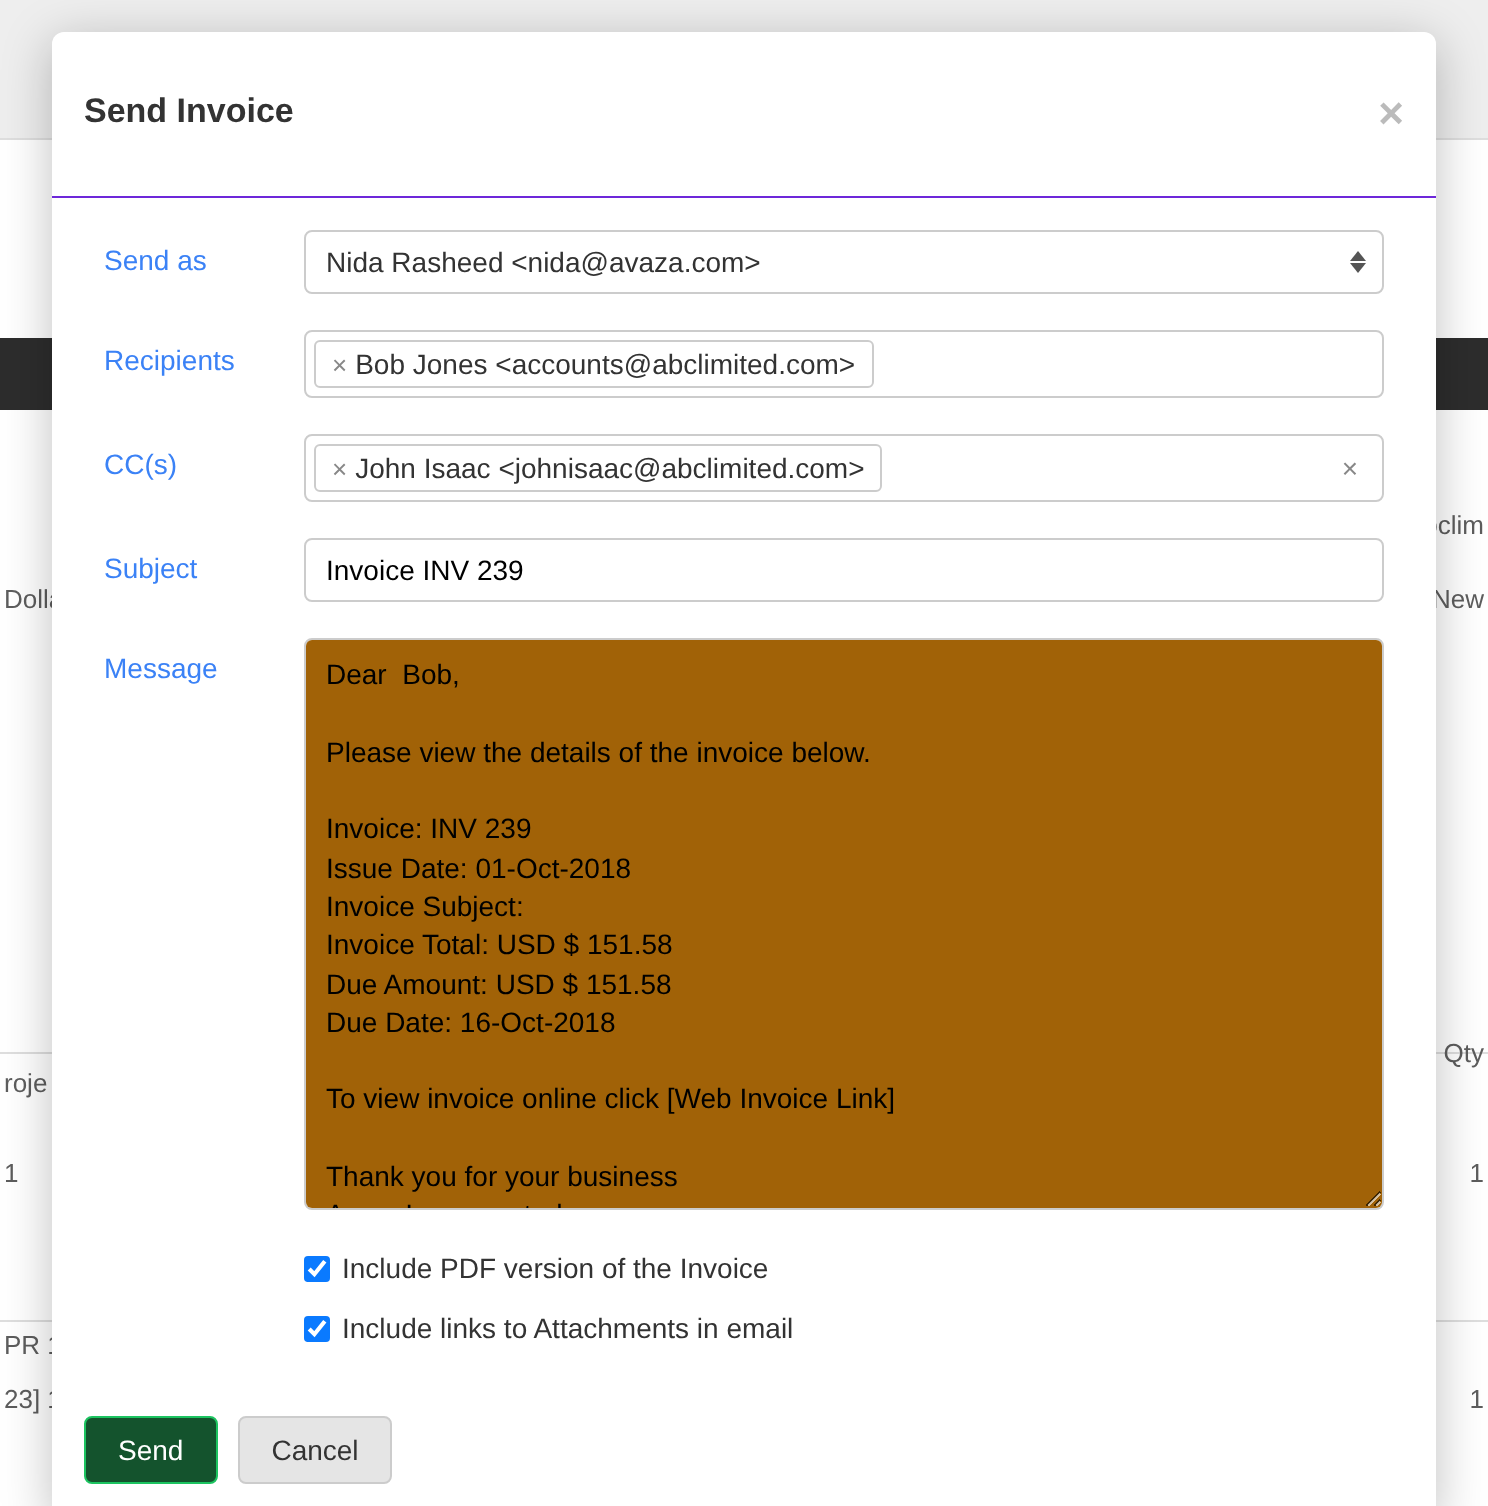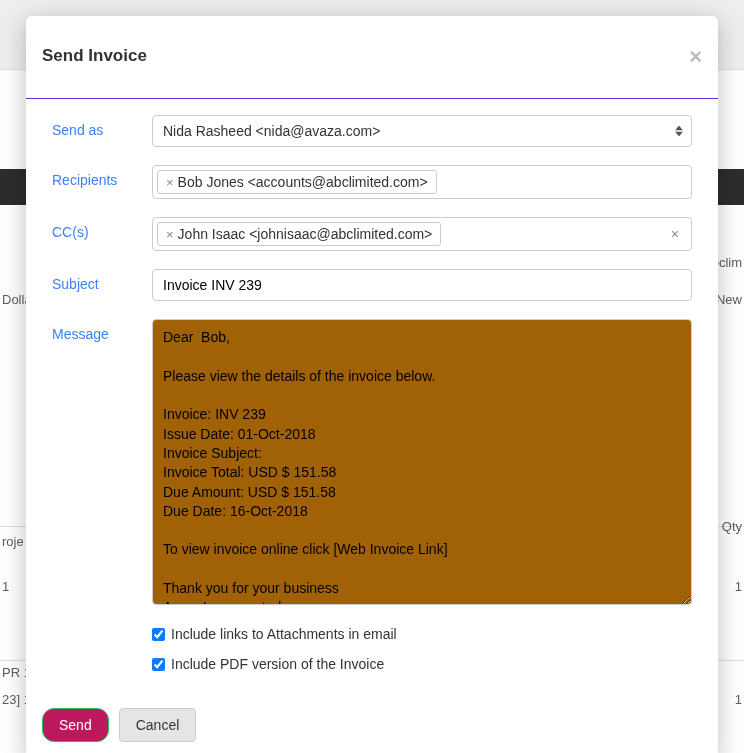--- a/index.html
+++ b/index.html
@@ -140,24 +140,23 @@
       gap: 10px;
     }
     .btn {
       padding: 8px 16px;
       border-radius: 4px;
       font-size: 14px;
       cursor: pointer;
       border: 1px solid transparent;
     }
     .btn-primary {
-      background: #be185d;
+      background: #14532d;
       color: #fff;
       border-color: #1cc460;
-      border-radius: 12px;
     }
     .btn-default {
       background: #e5e5e5;
       color: #333;
       border-color: #ccc;
     }
     .bg-content {
       position: absolute;
       inset: 0;
       z-index: -1;
@@ -262,26 +261,26 @@
 
 To view invoice online click [Web Invoice Link]
 
 Thank you for your business
 Acme Incorporated</textarea>
       </div>
     </div>
 
     <div class="checkbox-row">
       <input type="checkbox" checked="" style="">
-      <label>Include links to Attachments in email</label>
+      <label>Include PDF version of the Invoice</label>
     </div>
 
     <div class="checkbox-row">
       <input type="checkbox" checked="" style="">
-      <label>Include PDF version of the Invoice</label>
+      <label>Include links to Attachments in email</label>
     </div>
 
   </div>
 
   <div class="modal-footer">
     <button class="btn btn-primary">Send</button>
     <button class="btn btn-default">Cancel</button>
   </div>
 </div>
 

